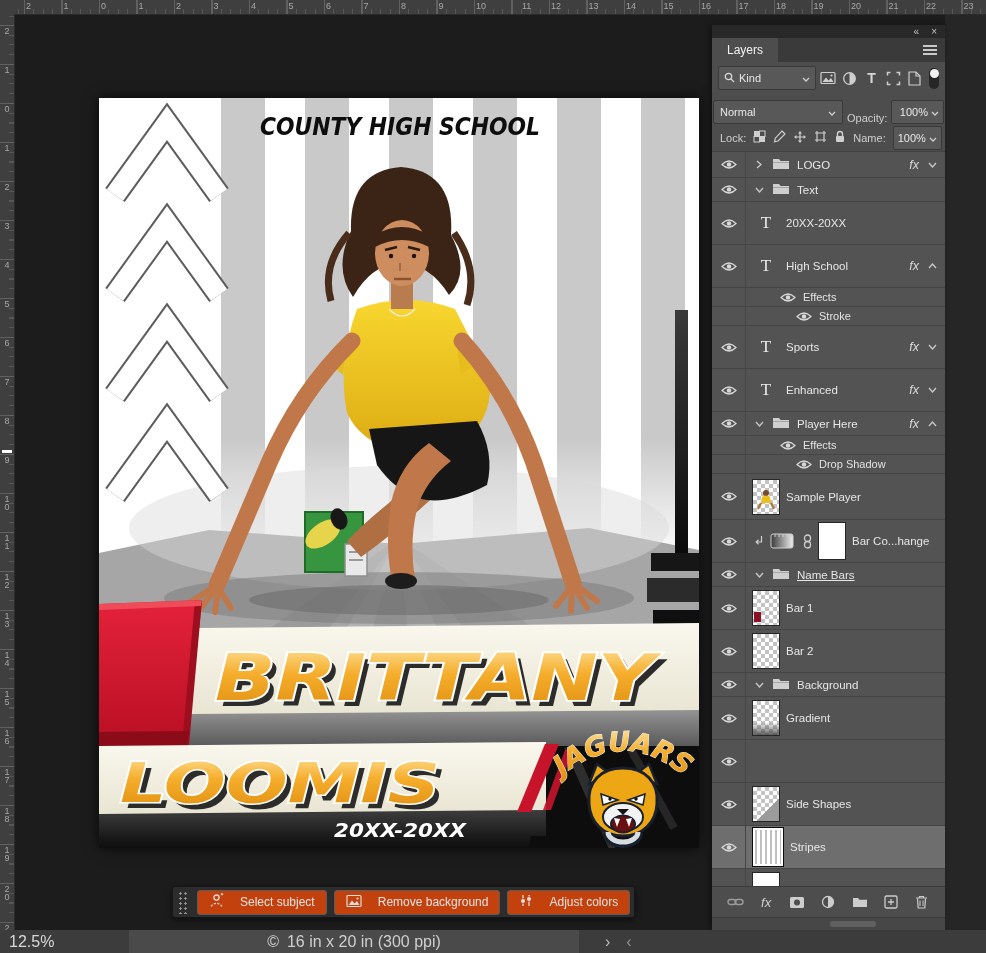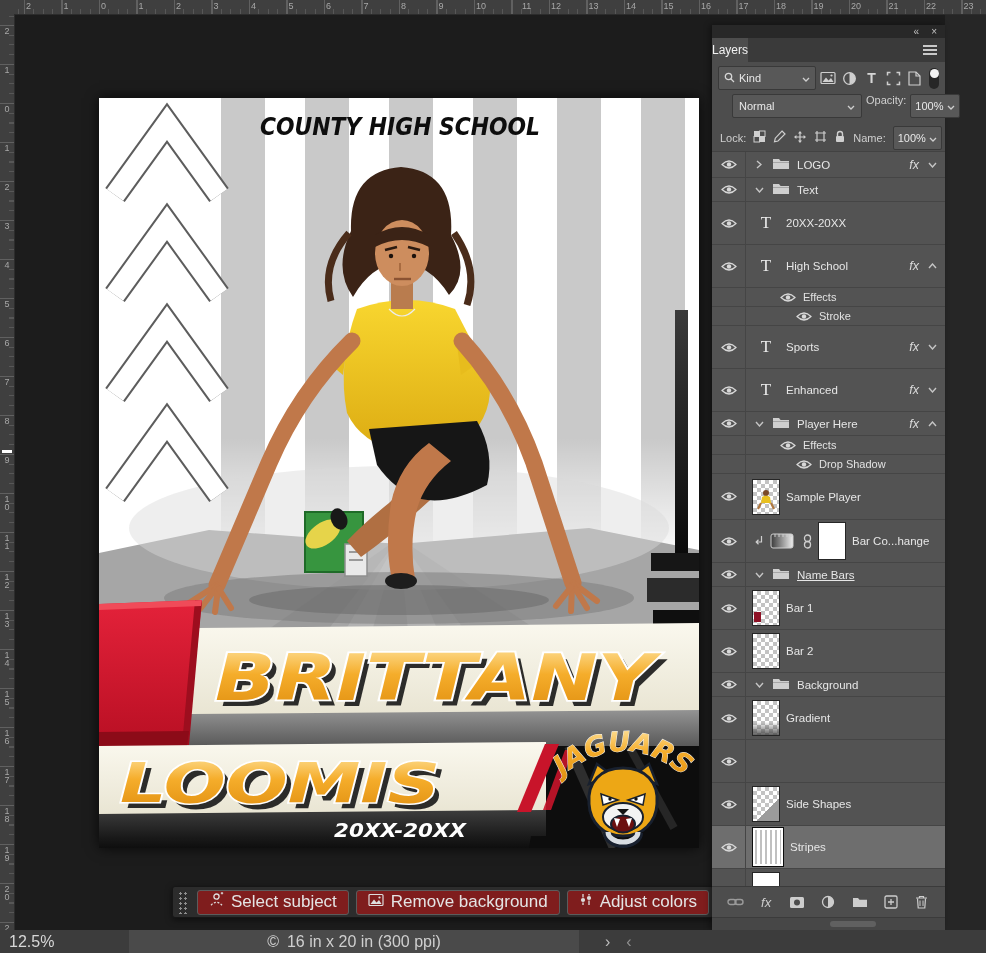--- a/index.html
+++ b/index.html
@@ -30,47 +30,47 @@
   .canvas{position:absolute;left:99px;top:98px;width:600px;height:750px;z-index:2;
     box-shadow:0 0 12px rgba(0,0,0,.75)}
   .canvas svg{display:block}
 
   
   .taskbar{position:absolute;left:172px;top:886px;height:30px;display:flex;align-items:center;
     background:#2c2c2c;border:1px solid #161616;border-radius:3px;padding:0 4px 0 0;z-index:4;
     box-shadow:0 2px 6px rgba(0,0,0,.5)}
   .tb-drag{width:11px;height:24px;margin:0 2px 0 4px;
     background-image:radial-gradient(#8f8f8f 1px,transparent 1.2px);background-size:5px 5px;background-position:1px 1px}
-  .tb-btn{display:flex;align-items:center;gap:7px;background:#7f1d1d;border:1px solid #5c5c5c;border-radius:3px;
-    height:23px;padding:0 11px;margin-left:7px;color:#e4e4e4;font-size:17px;cursor:default;white-space:nowrap}
+  .tb-btn{display:flex;align-items:center;gap:16px;background:#c2410c;border:1px solid #5c5c5c;border-radius:3px;
+    height:23px;padding:0 11px;margin-left:7px;color:#e4e4e4;font-size:12px;cursor:default;white-space:nowrap}
 
   
   .dockstrip{position:absolute;right:0;top:14px;width:41px;bottom:23px;background:#262626;z-index:3}
 
   
   .lpanel{position:absolute;left:712px;top:25px;width:233px;height:905px;background:#4d4d4d;z-index:6;
     display:flex;flex-direction:column;font-size:11px;box-shadow:-2px 0 6px rgba(0,0,0,.4)}
   .pheader{height:13px;background:#282828;display:flex;align-items:center;justify-content:flex-end;
     gap:12px;padding-right:8px;color:#c2c2c2;font-size:10px;line-height:10px}
   .pheader span{cursor:default}
   .ptabs{height:24px;background:#3a3a3a;display:flex;align-items:stretch}
-  .ptab{background:#4d4d4d;padding:0 0;display:flex;align-items:center;color:#f2f2f2;font-size:12px}
+  .ptab{background:#4d4d4d;padding:0 15px;display:flex;align-items:center;color:#f2f2f2;font-size:12px}
   .pmenu{margin-left:auto;display:flex;align-items:center;padding-right:8px}
   .pmenu i{display:block;width:14px;height:2px;background:#c9c9c9;box-shadow:0 4px 0 #c9c9c9,0 8px 0 #c9c9c9;margin-top:-8px}
 
   .frow{height:32px;display:flex;align-items:center;padding:0 6px;gap:3px}
   .kindbox{width:93px;height:22px;background:#585858;border:1px solid #393939;border-radius:2px;
     display:flex;align-items:center;gap:4px;padding:0 5px;color:#e8e8e8}
   .kindbox .grow{flex:1}
   .fbtn{width:20px;height:22px;display:flex;align-items:center;justify-content:center}
   .tglyphF{color:#d6d6d6;font-size:14px;font-weight:bold}
   .ftoggle{width:11px;height:21px;background:#262626;border-radius:6px;position:relative;margin-left:2px}
   .ftoggle i{position:absolute;left:1px;top:1px;width:9px;height:9px;border-radius:50%;background:#f2f2f2}
 
-  .brow{height:30px;display:flex;align-items:flex-start;padding:0 20px;gap:4px;color:#cfcfcf}
+  .brow{height:30px;display:flex;align-items:flex-end;padding:0 1px;gap:4px;color:#cfcfcf}
   .selbox{flex:0 0 116px;height:22px;background:#585858;border:1px solid #393939;border-radius:2px;
     display:flex;align-items:center;padding:0 6px;color:#e8e8e8}
   .selbox .grow{flex:1}
   .vbox{width:47px;height:22px;background:#585858;border:1px solid #393939;border-radius:2px;
     display:flex;align-items:center;justify-content:flex-end;gap:3px;padding:0 4px;color:#e8e8e8}
 
   .lockrow{height:27px;display:flex;align-items:center;gap:7px;padding:0 8px;color:#cfcfcf}
   .lockrow .sp{margin-left:auto}
 
   .llist{flex:1;overflow:hidden;background:#4d4d4d;border-top:1px solid #424242}

